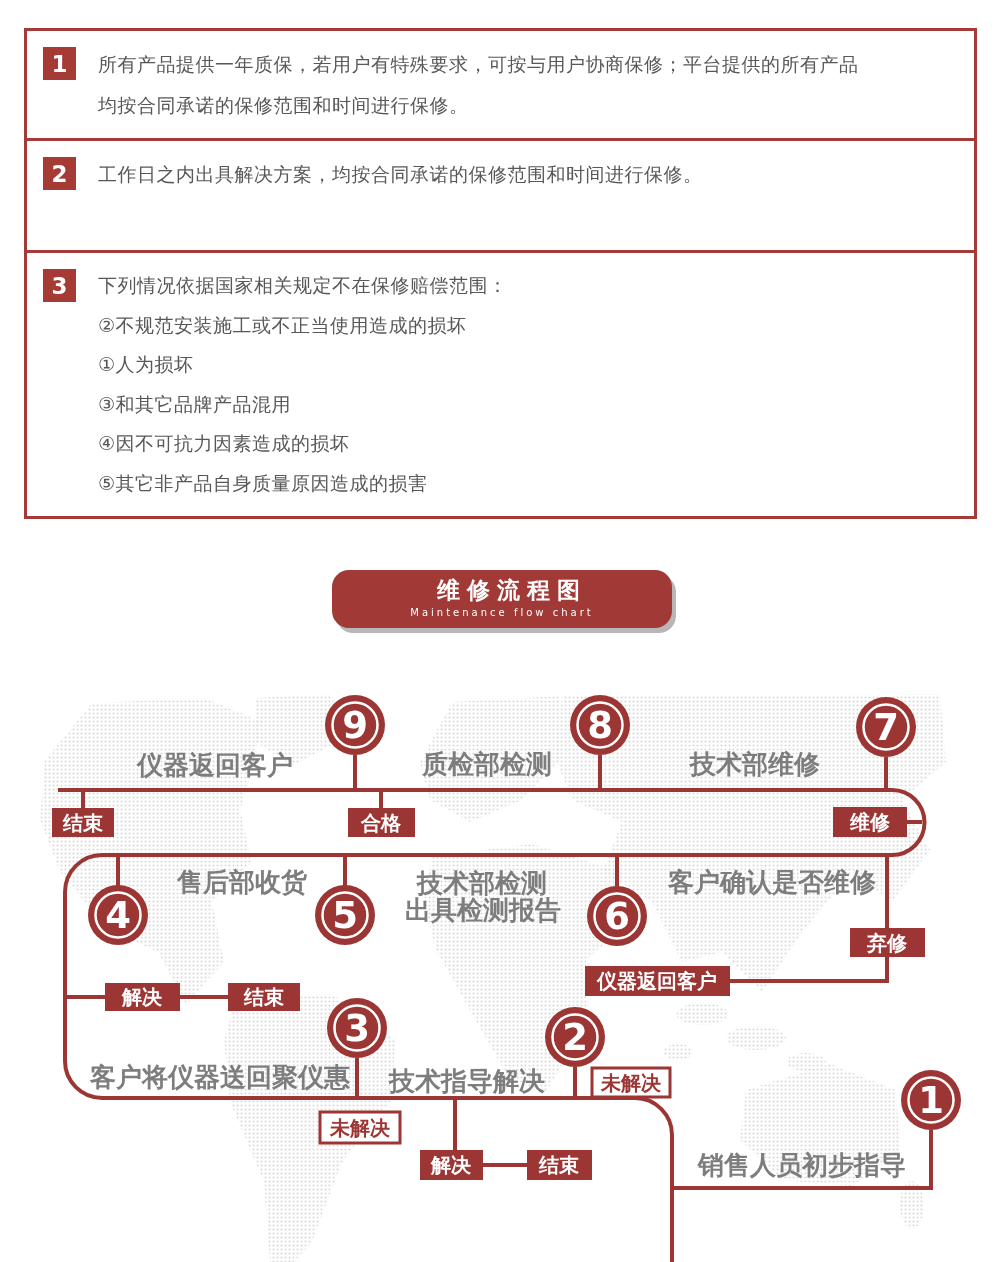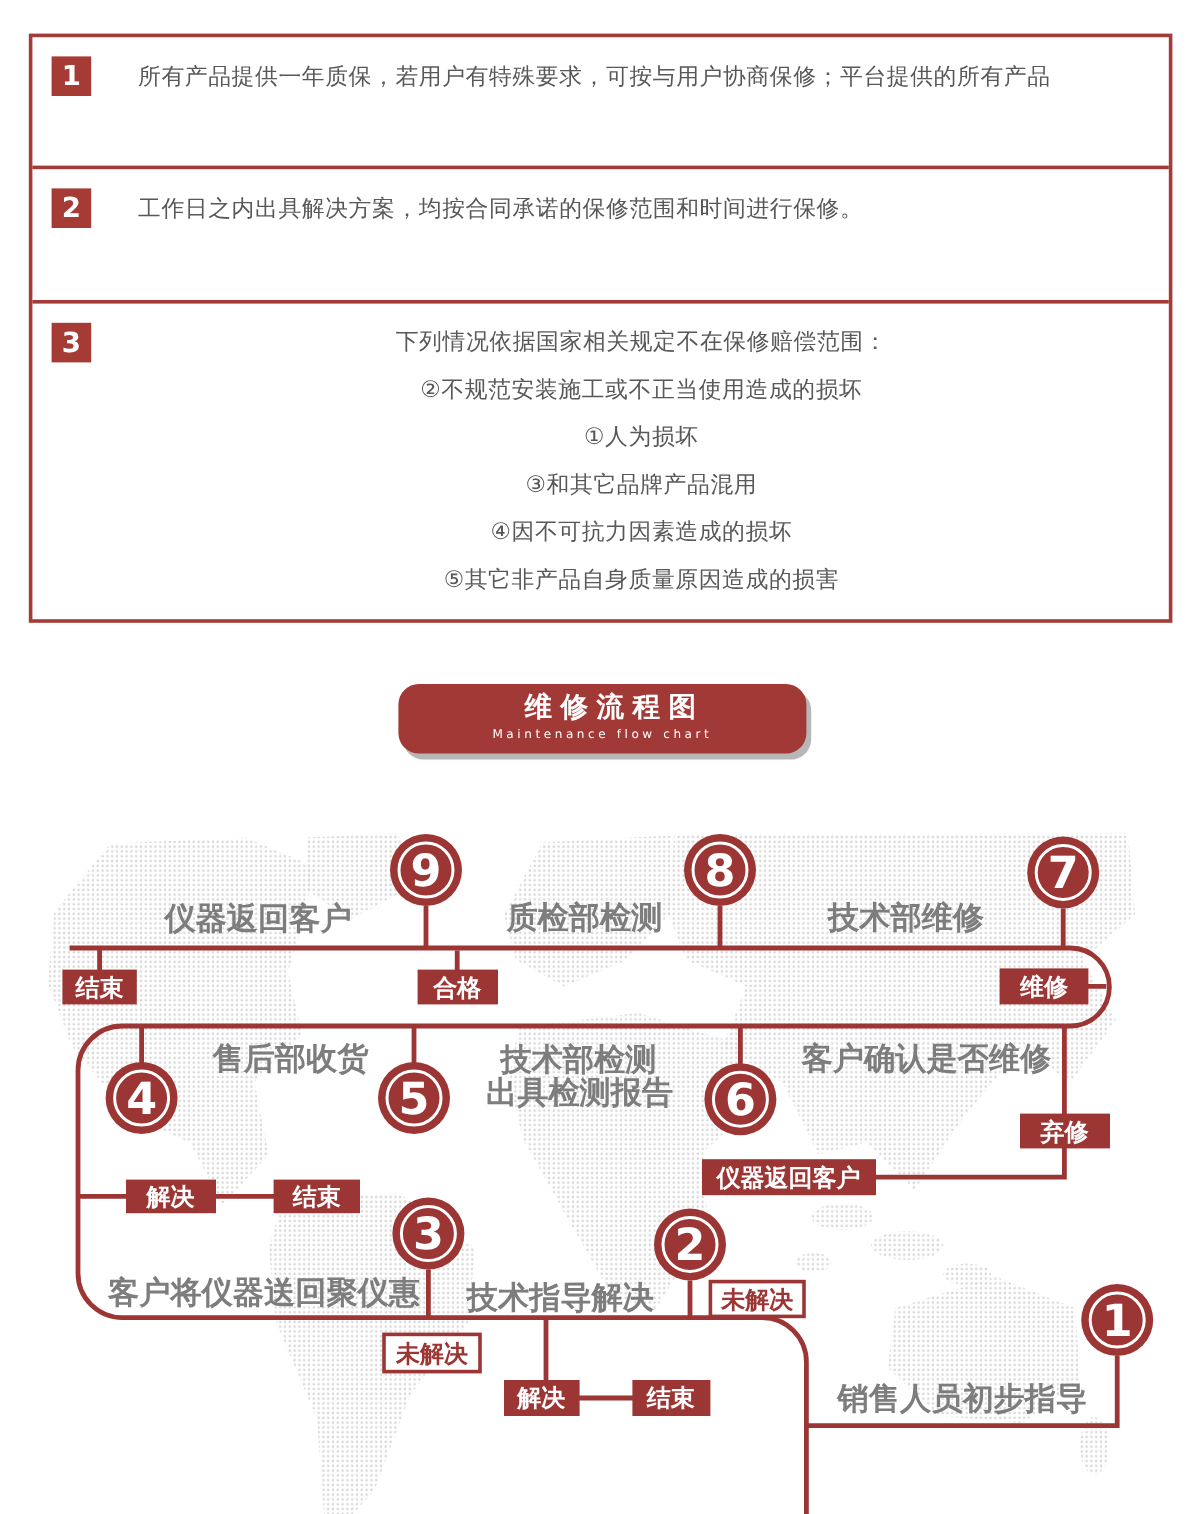--- a/index.html
+++ b/index.html
@@ -10,23 +10,23 @@
   
   .warranty-box { position:absolute; left:24px; top:28px; width:953px; height:491px;
     border:3px solid #a33c38; background:#fff; }
   .w-sec { position:relative; width:100%; }
   .w-sec1 { height:110px; border-bottom:3px solid #a33c38; }
   .w-sec2 { height:112px; border-bottom:3px solid #a33c38; }
   .w-sec3 { height:260px; }
   .num-square { position:absolute; left:16px; top:16px; width:33px; height:33px;
     background:#a63a35; color:#fff; font-weight:bold; font-size:23px;
     display:flex; align-items:center; justify-content:center; }
-  .w-lines { position:absolute; left:88px; top:13px; right:20px;
+  .w-lines { position:absolute; left:71px; top:13px; right:20px;
     color:#595757; font-size:19px; line-height:41px; letter-spacing:0.5px; }
-  .w-sec3 .w-lines { line-height:39.5px;text-align:center; }
+  .w-sec3 .w-lines { line-height:39.5px; }
 
   
   .banner { position:absolute; left:332px; top:570px; width:340px; height:58px;
     background:#a13a37; border-radius:17px; box-shadow:4px 5px 0 #b7b7b7;
     display:flex; flex-direction:column; align-items:center; justify-content:center; }
   .banner-title { color:#fff; font-weight:bold; font-size:23px; letter-spacing:7px; line-height:26px;margin-left:20px; }
   .banner-sub { color:#fff; font-size:10px; letter-spacing:3px; line-height:19px; }
 
   
   .flow-svg { position:absolute; left:0; top:640px; width:1001px; height:622px; }
@@ -44,20 +44,21 @@
 </head>
 <body>
 
 <div class="page">
 
   <div class="warranty-box">
     <div class="w-sec w-sec1">
       <div class="num-square">1</div>
       <div class="w-lines">
         <div>所有产品提供一年质保，若用户有特殊要求，可按与用户协商保修；平台提供的所有产品</div>
+        <div>均按合同承诺的保修范围和时间进行保修。</div>
       </div>
     </div>
     <div class="w-sec w-sec2">
       <div class="num-square">2</div>
       <div class="w-lines">
         <div>工作日之内出具解决方案，均按合同承诺的保修范围和时间进行保修。</div>
       </div>
     </div>
     <div class="w-sec w-sec3">
       <div class="num-square">3</div>

